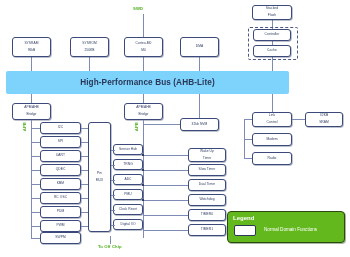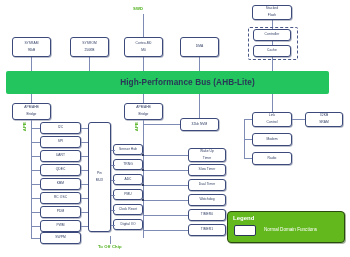--- a/index.html
+++ b/index.html
@@ -19,24 +19,24 @@
 
   
   .ln{position:absolute;background:#7d8bb5;}
   .lnv{width:1px;}
   .lnh{height:1px;}
 
   
   .dot{position:absolute;width:2.4px;height:2.4px;background:#2f3d63;}
 
   
-  #bus{position:absolute;background:#22c55e;border-radius:2px;
+  #bus{position:absolute;background:#7dd3fc;border-radius:2px;
        display:flex;align-items:center;justify-content:center;
        font-weight:bold;font-size:8.2px;color:#2a3757;
-       letter-spacing:0.1px;padding-left:40px;}
+       letter-spacing:0.1px;}
   #flash-group{position:absolute;border:1px dashed #4a5887;border-radius:2px;
        background:transparent;}
 
   
   .glabel{position:absolute;color:#4caf19;font-weight:bold;
           font-size:4.2px;letter-spacing:0.1px;}
   .glabel.vert{writing-mode:vertical-rl;transform:rotate(180deg);}
 
   
   #legend{position:absolute;background:#63b81e;border:1px solid #2a4a10;

